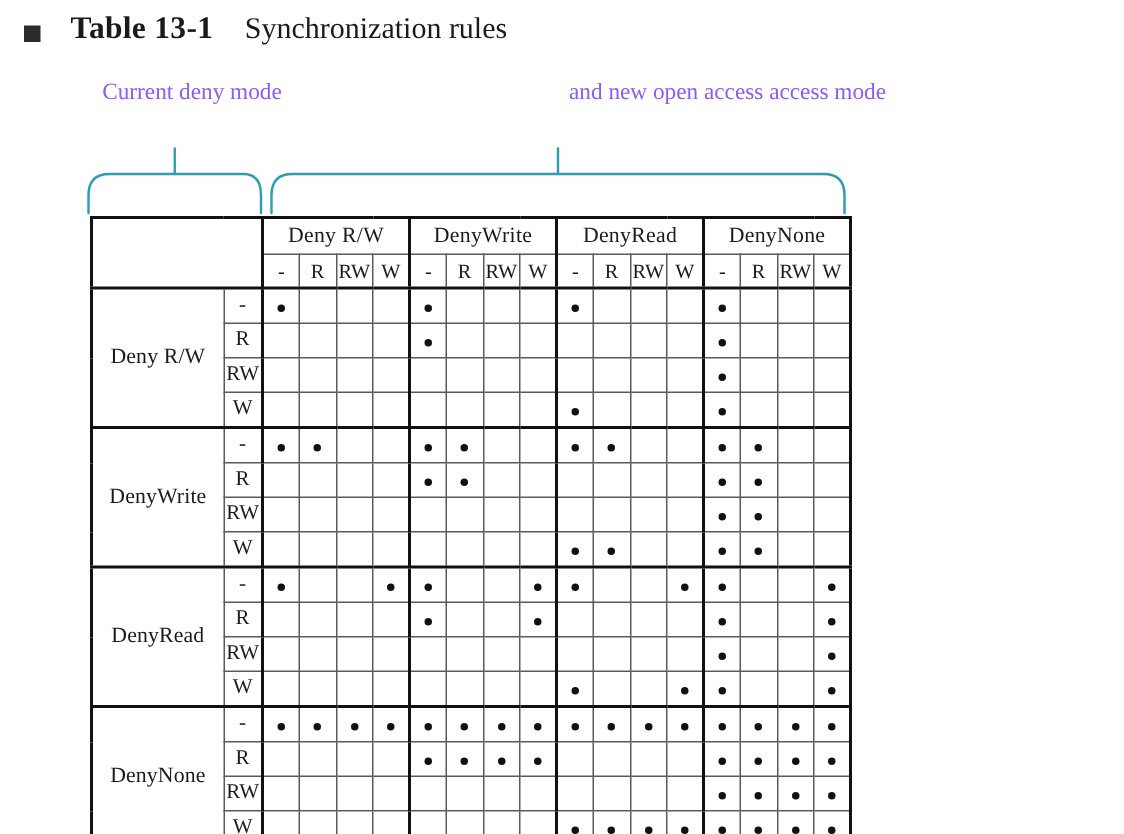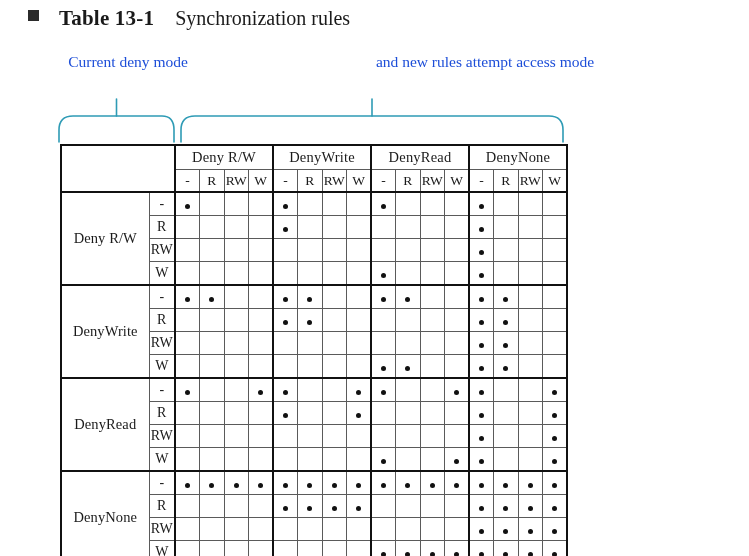--- a/index.html
+++ b/index.html
@@ -14,24 +14,24 @@
     position: relative;
     overflow: hidden;
     font-family: "Liberation Serif", "DejaVu Serif", serif;
     color: #1a1a1a;
     -webkit-font-smoothing: antialiased;
   }
 
   
   #figure-title {
     position: absolute;
-    left: 28px;
+    left: 16px;
     top: 6px;
     display: flex;
-    align-items: center;
+    align-items: flex-end;
     white-space: nowrap;
   }
   #figure-title .bullet {
     width: 11px;
     height: 11px;
     background: #2b2b2b;
     display: inline-block;
     margin-right: 20px;
     position: relative;
     top: -3px;
@@ -47,21 +47,21 @@
     font-weight: normal;
     margin-left: 21px;
   }
 
   
   .annot {
     position: absolute;
     text-align: center;
     font-size: 15.5px;
     line-height: 1.33;
-    color: #1d4ed8;
+    color: #8b5cf6;
     white-space: nowrap;
   }
   #annot-left  { left: 14px;  top: 52px; width: 228px; }
   #annot-right { left: 250px; top: 52px; width: 470px; }
 
   
   #braces {
     position: absolute;
     left: 0;
     top: 0;
@@ -140,21 +140,21 @@
 <div id="figure-title">
   <span class="bullet"></span>
   <span class="tnum">Table 13-1</span>
   <span class="tcap">Synchronization rules</span>
 </div>
 
 <div class="annot" id="annot-left">
   <div>Current deny mode</div>
 </div>
 <div class="annot" id="annot-right">
-  <div>and new rules attempt access mode</div>
+  <div>and new open access access mode</div>
 </div>
 
 <svg id="braces" viewBox="0 0 749 556" xmlns="http://www.w3.org/2000/svg">
 
   <path id="brace-left" d="M 59 142 L 59 130 Q 59 116 73 116 L 162 116 Q 174 116 174 130 L 174 142" fill="none" stroke-width="1.6" stroke-linecap="round" stroke="#2e9bb5"></path>
   <line id="stem-left" x1="116.5" y1="116" x2="116.5" y2="99" stroke-width="1.6" stroke-linecap="round" stroke="#2e9bb5"></line>
 
   <path id="brace-right" d="M 181 142 L 181 130 Q 181 116 195 116 L 549 116 Q 563 116 563 130 L 563 142" fill="none" stroke-width="1.6" stroke-linecap="round" stroke="#2e9bb5"></path>
   <line id="stem-right" x1="372" y1="116" x2="372" y2="99" stroke-width="1.6" stroke-linecap="round" stroke="#2e9bb5"></line>
 </svg>

